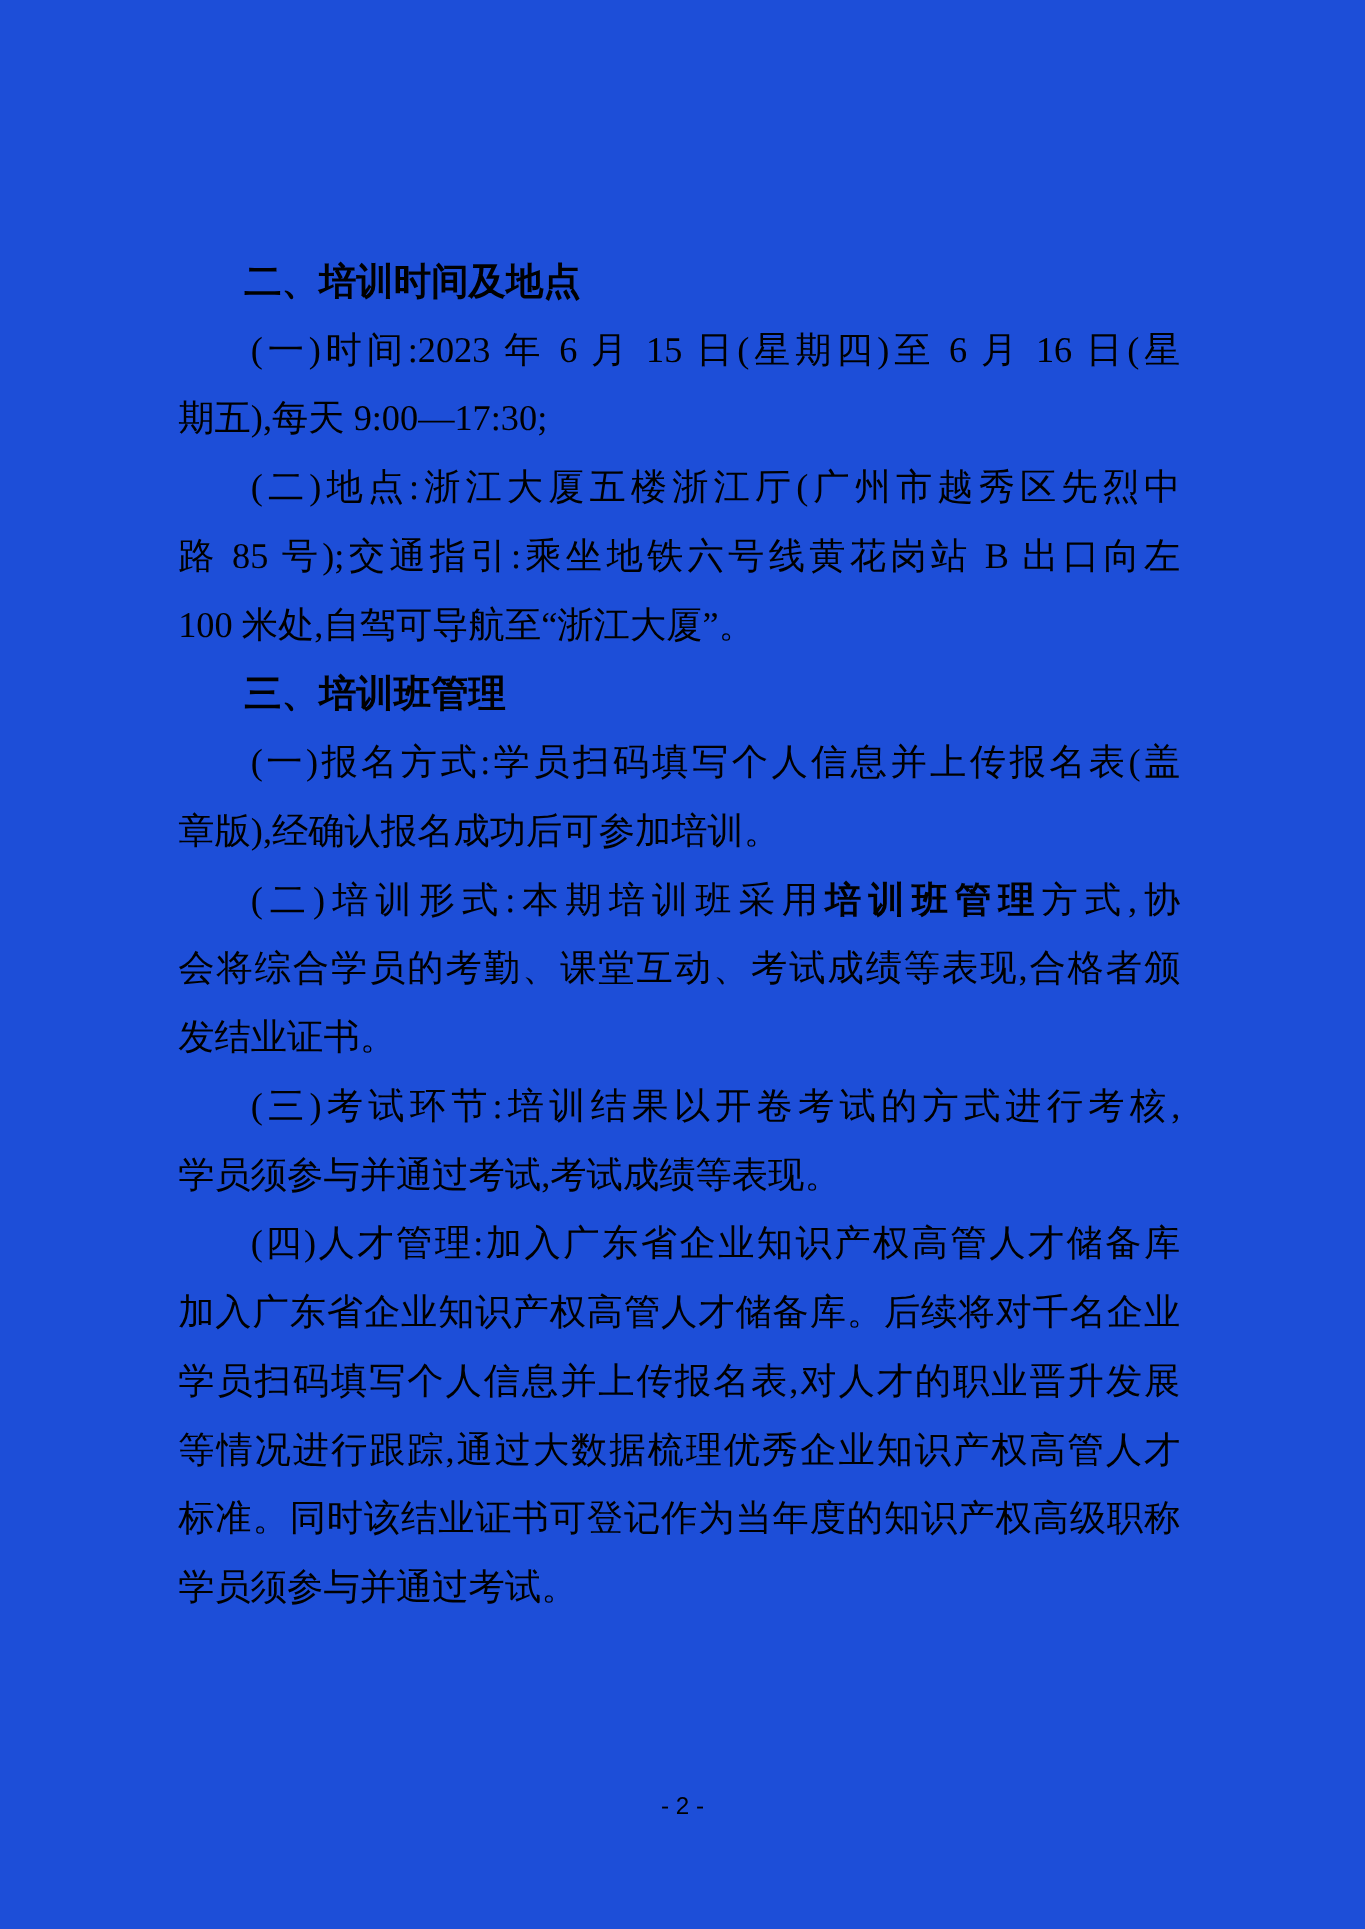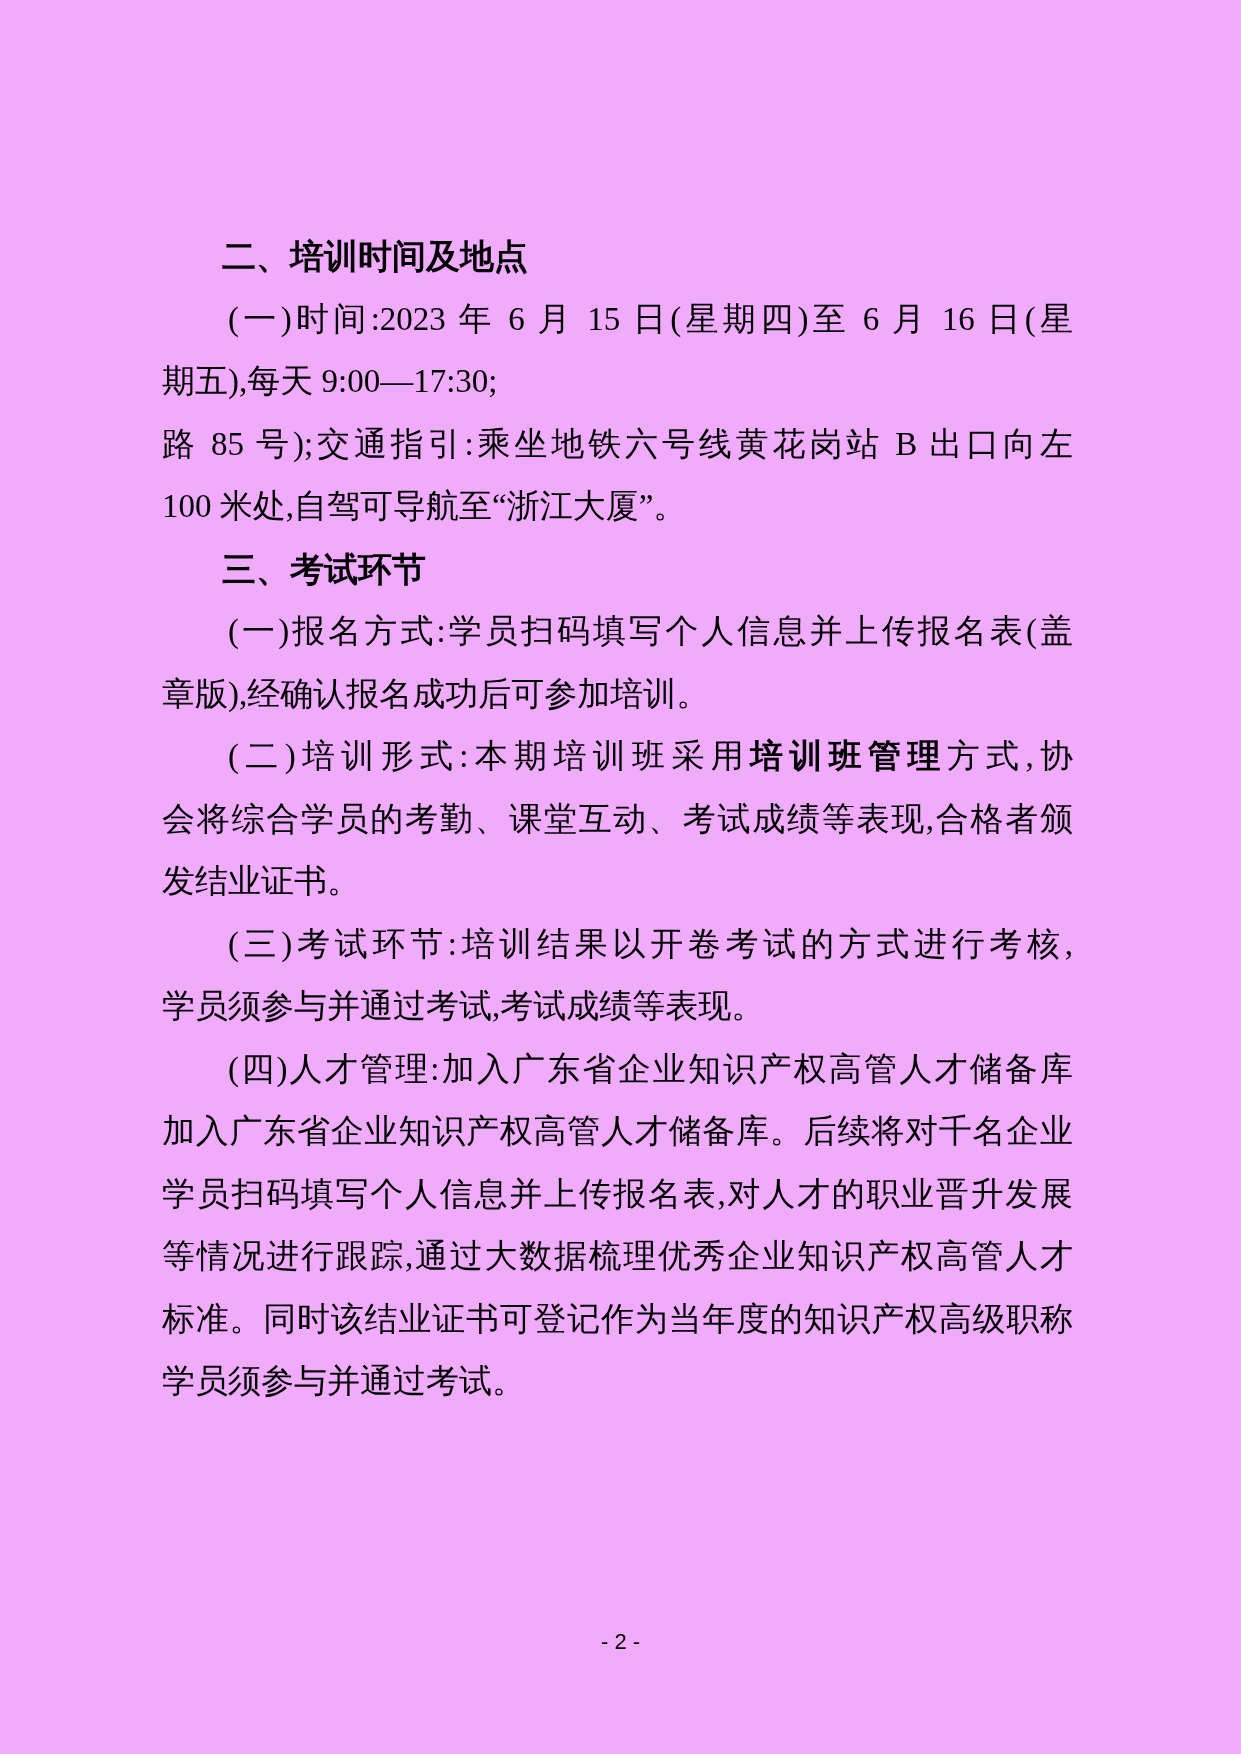--- a/index.html
+++ b/index.html
@@ -4,21 +4,21 @@
 <style>
   html, body {
     margin: 0;
     padding: 0;
     background: #e8e8e8;
   }
   .page {
     position: relative;
     width: 1241px;
     height: 1754px;
-    background: #f0abfc;
+    background: #1d4ed8;
     font-family: "Liberation Serif", "DejaVu Serif", serif;
     color: #000000;
     overflow: hidden;
   }
   .content {
     position: absolute;
     left: 162px;
     top: 225px;
     width: 911px;
     font-size: 33px;
@@ -64,26 +64,27 @@
 <div class="page">
 
   <div class="content">
 
     <div class="line head">二、培训时间及地点</div>
 
     <div class="line just ind">(一)时间:2023 年 6 月 15 日(星期四)至 6 月 16 日(星</div>
 
     <div class="line">期五),每天 9:00—17:30;</div>
 
+    <div class="line just ind">(二)地点:浙江大厦五楼浙江厅(广州市越秀区先烈中</div>
 
     <div class="line just">路 85 号);交通指引:乘坐地铁六号线黄花岗站 B 出口向左</div>
 
     <div class="line">100 米处,自驾可导航至“浙江大厦”。</div>
 
-    <div class="line head">三、考试环节</div>
+    <div class="line head">三、培训班管理</div>
 
     <div class="line just ind">(一)报名方式:学员扫码填写个人信息并上传报名表(盖</div>
 
     <div class="line">章版),经确认报名成功后可参加培训。</div>
 
     <div class="line just ind">
       <span>(二)培训形式:本期培训班采用</span><span class="b">培训班管理</span><span>方式,协</span>
     </div>
 
     <div class="line just">会将综合学员的考勤、课堂互动、考试成绩等表现,合格者颁</div>

